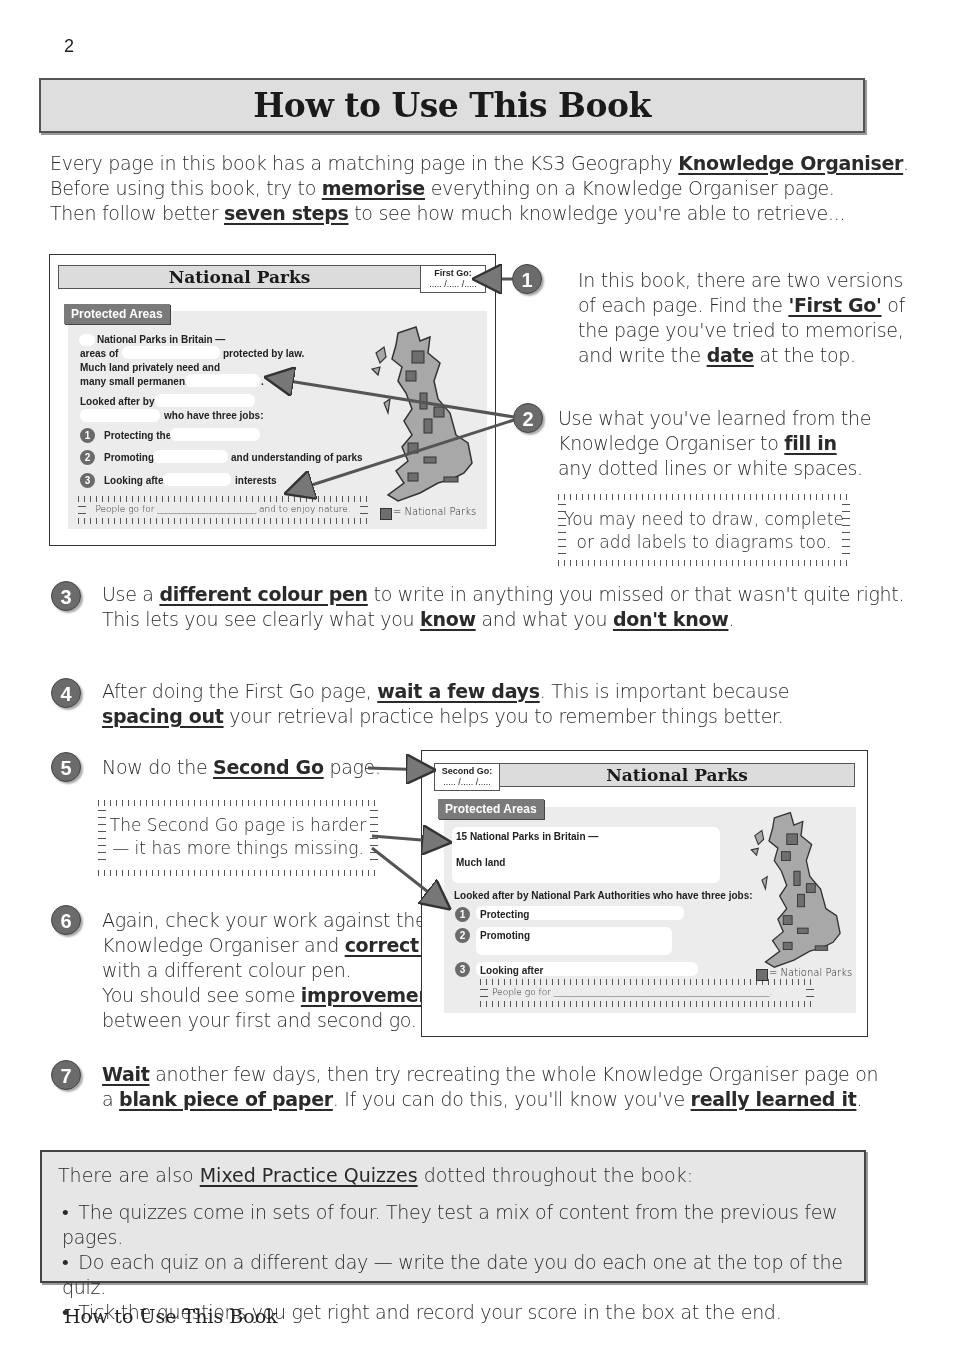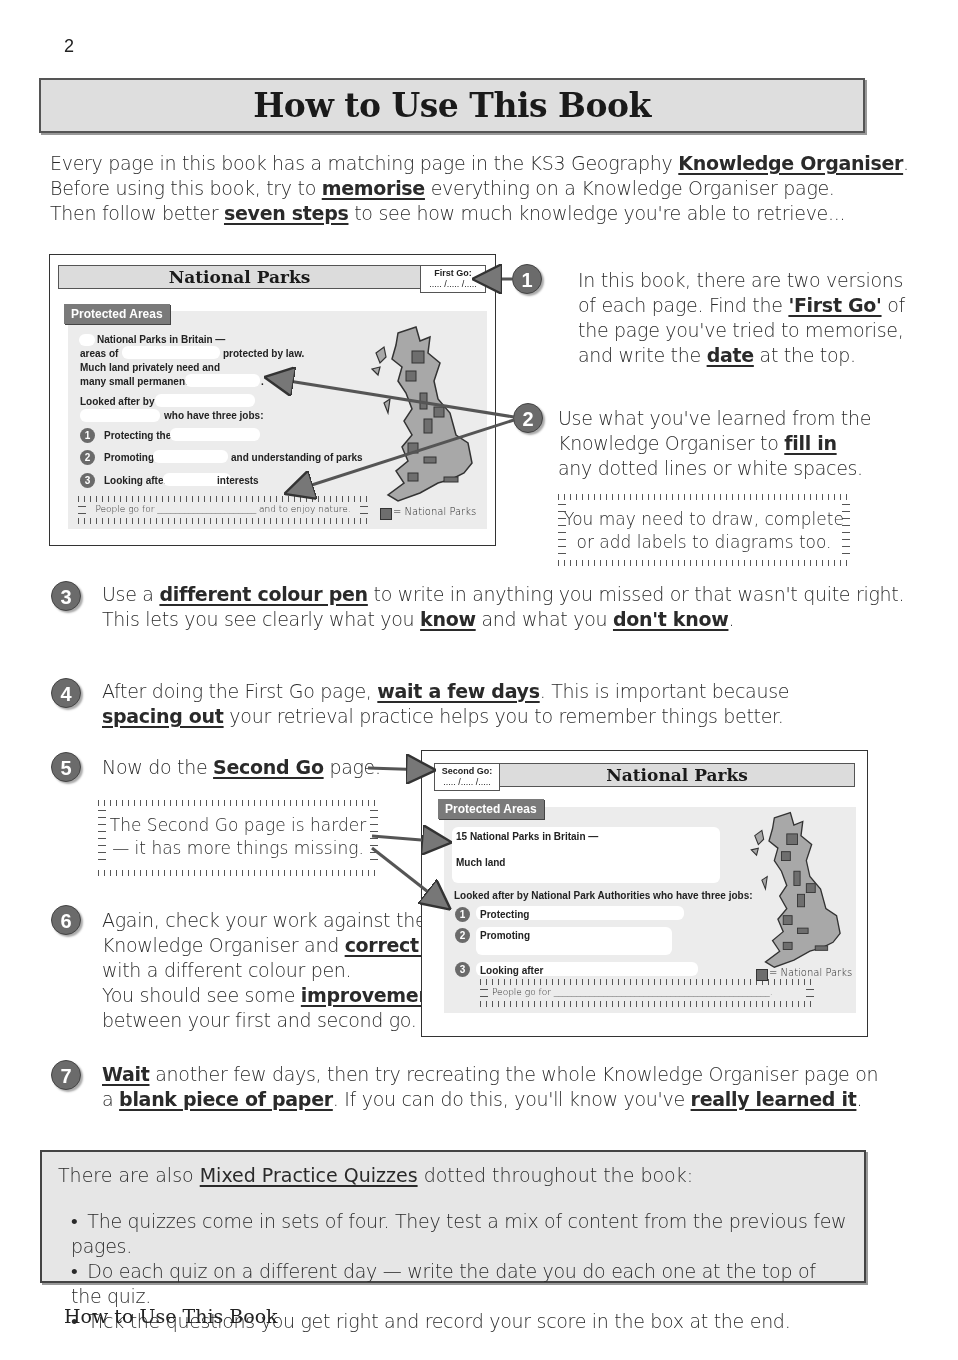--- a/index.html
+++ b/index.html
@@ -30,21 +30,21 @@
   .burst-top { top:0; } .burst-bot { bottom:0; }
   .burst-l, .burst-r { position:absolute; top:10px; bottom:10px; width:8px; background: repeating-linear-gradient(180deg, #555 0 1px, transparent 1px 7px); }
   .burst-l { left:0; } .burst-r { right:0; }
   .burst .txt { position:absolute; left:0; right:0; text-align:center; }
 
   .step-num { position:absolute; width:30px; height:30px; border-radius:50%; background:#6b6b6b; color:#fff; font-family:"Liberation Sans",sans-serif; font-weight:bold; font-size:20px; text-align:center; line-height:30px; box-shadow: 2px 2px 2px #aaa; border: 1px solid #444; box-sizing: border-box; }
   .step-text { position:absolute; font-size:19px; line-height:25px; letter-spacing:-0.3px; }
 
   #quiz-box { left: 40px; top: 1150px; width: 826px; height: 133px; background:#e6e6e6; border: 2px solid #444; box-shadow: 2px 2px 0 #999; box-sizing:border-box; }
   #quiz-box .q-intro { position:absolute; left:16px; top:12px; font-size:19px; }
-  #quiz-box ul { position:absolute; left:16px; top:44px; margin:13px; padding:0; list-style:none; }
+  #quiz-box ul { position:absolute; left:16px; top:44px; margin:4px; padding:0; list-style:none; }
   #quiz-box li { font-size:19px; line-height:25px; letter-spacing:-0.3px; }
   #quiz-box li::before { content:"•"; margin-right:10px; }
 
   #footer { left: 64px; top: 1305px; font-size: 19px; font-family: "DejaVu Serif", serif; }
   svg.overlay { position:absolute; left:0; top:0; pointer-events:none; }
 </style>
 </head>
 <body>
 
 <div id="page-num" class="abs">2</div>
@@ -87,21 +87,21 @@
   <div class="num" style="left:30px;top:173px;">1</div>
   <div class="mt" style="left:54px;top:175px;">Protecting the</div>
   <div class="blank" style="left:120px;top:173px;width:90px;height:13px;"></div>
   <div class="num" style="left:30px;top:195px;">2</div>
   <div class="mt" style="left:54px;top:197px;">Promoting</div>
   <div class="blank" style="left:103px;top:195px;width:75px;height:13px;"></div>
   <div class="mt" style="left:181px;top:197px;">and understanding of parks</div>
   <div class="num" style="left:30px;top:218px;">3</div>
   <div class="mt" style="left:54px;top:220px;">Looking after</div>
   <div class="blank" style="left:113px;top:218px;width:68px;height:13px;"></div>
-  <div class="mt" style="left:167px;top:220px;">interests</div>
+  <div class="mt" style="left:185px;top:220px;">interests</div>
 
   <div class="burst" style="left:28px;top:241px;width:290px;height:28px;">
     <div class="burst-top"></div>
       <div class="burst-bot"></div>
       <div class="burst-l"></div>
       <div class="burst-r"></div>
     <div class="txt hand" style="top:8px;font-size:9px;"><span>People go for</span> ______________________ <span>and to enjoy nature.</span></div>
   </div>
 
   <svg class="abs" style="left:318px;top:68px;" width="120" height="180" viewBox="0 0 120 180">

